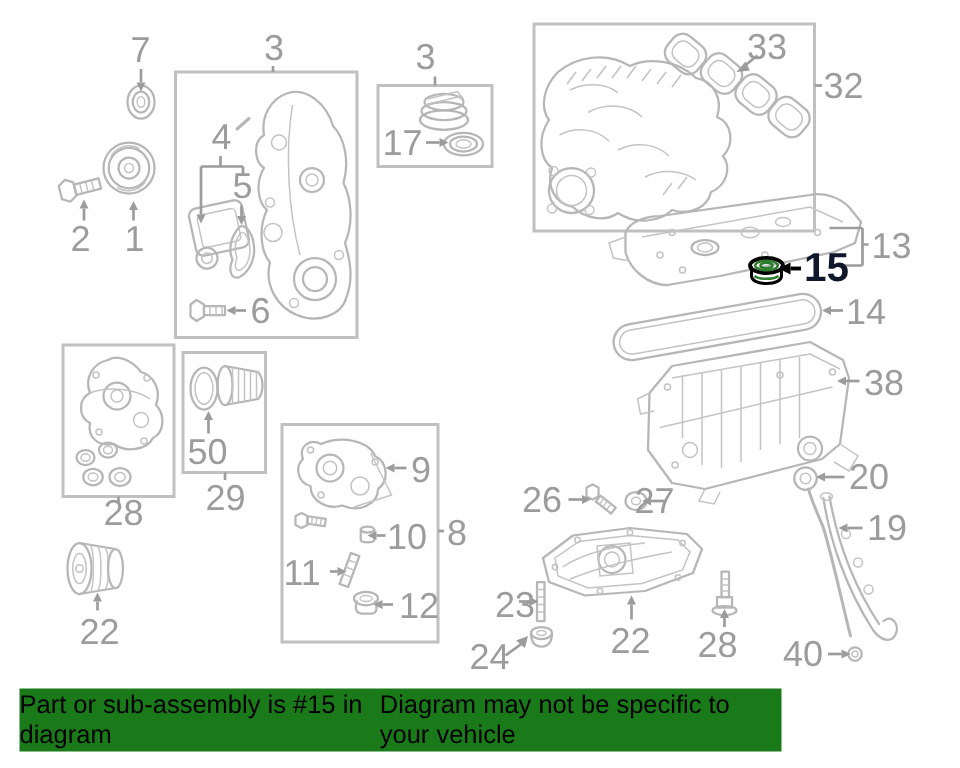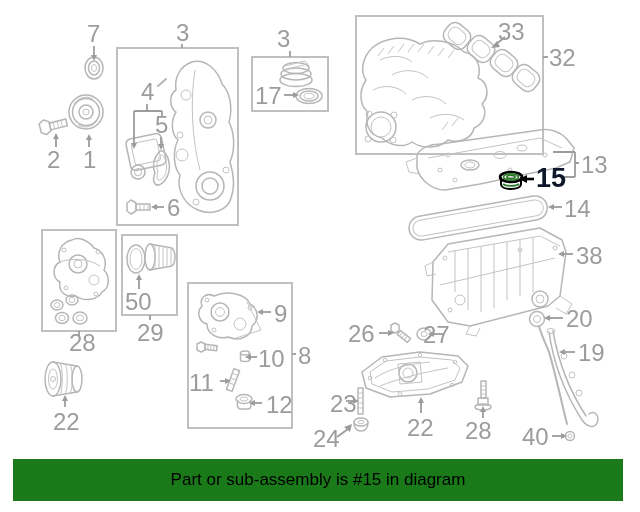--- a/index.html
+++ b/index.html
@@ -13,21 +13,21 @@
   .ar{stroke:#9c9c9c;fill:none;stroke-width:1.8;}
   .ah{fill:#9c9c9c;stroke:none;}
   .hlln{stroke:#000000;fill:none;stroke-width:2;stroke-linecap:round;}
   .hlln3{stroke:#000000;fill:none;stroke-width:2.6;stroke-linecap:round;}
   .grn{stroke:#2e7d2e;fill:none;stroke-width:1.7;}
   .hlar{stroke:#000;fill:none;stroke-width:2.6;}
   .hlah{fill:#000;stroke:none;}
   .co{position:absolute;font-size:24px;line-height:1;color:#9c9c9c;
       font-family:"Liberation Sans",sans-serif;white-space:nowrap;}
   .co.hl{color:#0f172a;font-weight:bold;font-size:27px;}
-  #banner{position:absolute;left:13px;top:459px;width:610px;height:42px;background:#1a7a1a;
+  #banner{position:absolute;left:13px;top:459px;width:508px;height:42px;background:#1a7a1a;
           display:flex;flex-direction:row;align-items:center;justify-content:center;}
   #banner div{color:#000;font-size:17px;line-height:20px;font-family:"Liberation Sans",sans-serif;}
 </style>
 </head>
 <body>
 
 <div id="stage">
 
 <svg id="art" width="640" height="512" viewBox="0 0 640 512">
 
@@ -450,14 +450,15 @@
   <div class="co" style="left:125px;top:290px">50</div>
   <div class="co" style="left:53px;top:410px">22</div>
   <div class="co" style="left:298px;top:344px">8</div>
   <div class="co" style="left:274px;top:302px">9</div>
   <div class="co" style="left:258px;top:347px">10</div>
   <div class="co" style="left:189px;top:371px">11</div>
   <div class="co" style="left:266px;top:393px">12</div>
 
   <div id="banner">
     <div>Part or sub-assembly is #15 in diagram</div>
+    <div>Diagram may not be specific to your vehicle</div>
   </div>
 </div>
 
 </body></html>

